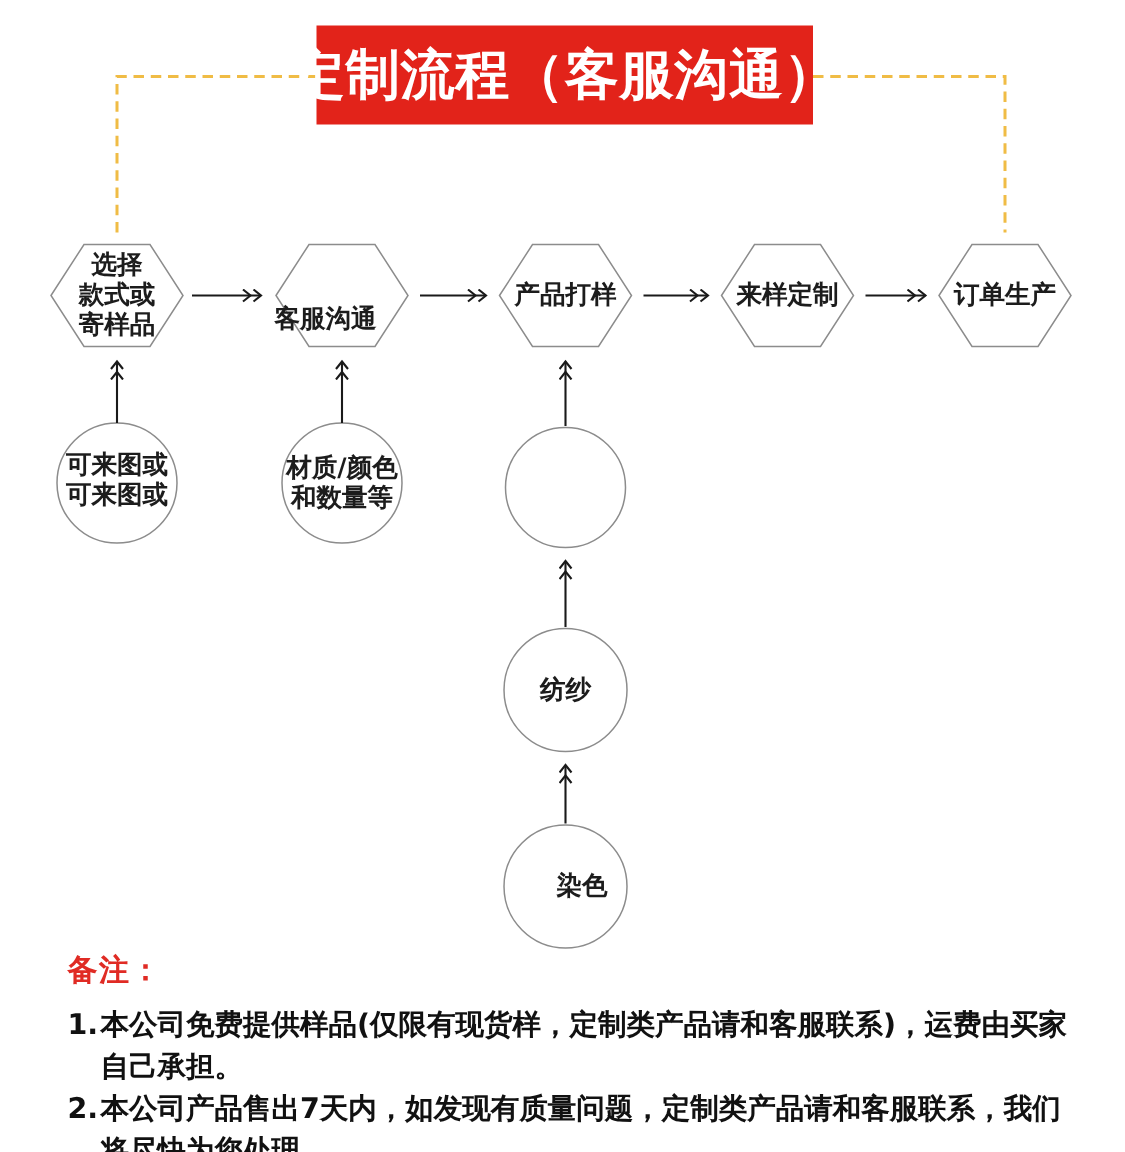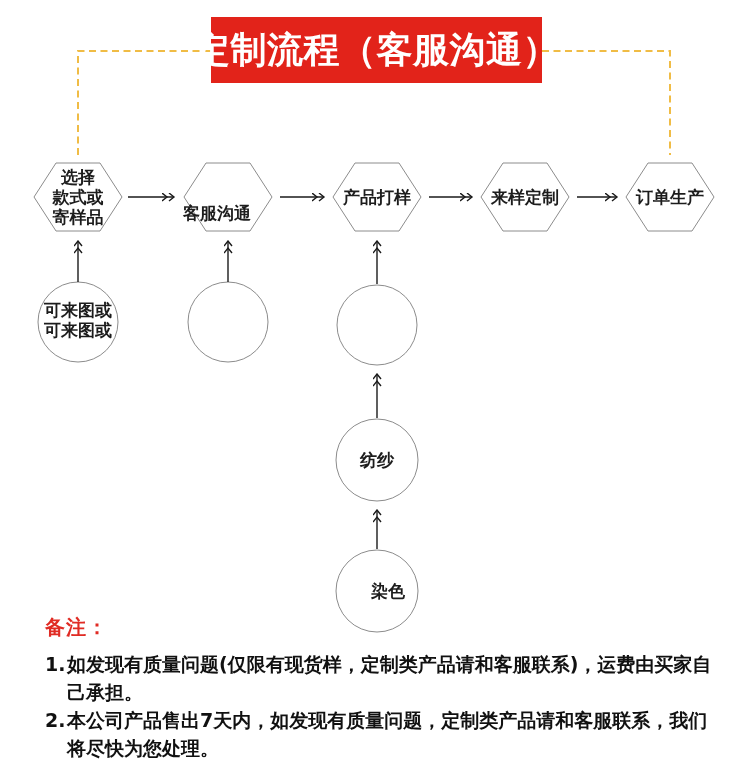--- a/index.html
+++ b/index.html
@@ -69,20 +69,21 @@
     left: 45px; top: 614px;
     width: 678px;
     color: #111111;
   }
   .notes-heading {
     color: #e02b24;
     font-size: 20px;
     font-weight: bold;
     margin-bottom: 9px;
     letter-spacing: 1px;
+    margin-top: 19px;
   }
   .note-item {
     display: flex;
     align-items: flex-start;
     font-size: 19px;
     font-weight: bold;
     line-height: 28px;
   }
   .note-number {
     flex: 0 0 22px;
@@ -148,32 +149,36 @@
     <span>来样定制</span>
   </div>
   <div class="node-label hex-label" style="left:622px; top:163px;">
     <span>订单生产</span>
   </div>
 
   <div class="node-label circ-label" style="left:32px; top:282px;font-family:Liberation Mono, monospace;">
     <span>可来图或</span>
     <span>可来图或</span>
   </div>
+  <div class="node-label circ-label" style="left:182px; top:282px;">
+    <span>材质/颜色</span>
+    <span>和数量等</span>
+  </div>
   <div class="node-label circ-label" style="left:331px; top:420px;">
     <span>纺纱</span>
   </div>
   <div class="node-label circ-label" style="left:342px; top:551px;">
     <span>染色</span>
   </div>
 
   <div class="notes">
     <div class="notes-heading">备注：</div>
     <div class="note-item">
       <span class="note-number">1.</span>
-      <span class="note-text">如发现有质量问题(仅限有现货样，定制类产品请和客服联系)，运费由买家自己承担。</span>
+      <span class="note-text">本公司免费提供样品(仅限有现货样，定制类产品请和客服联系)，运费由买家自己承担。</span>
     </div>
     <div class="note-item">
       <span class="note-number">2.</span>
       <span class="note-text">本公司产品售出7天内，如发现有质量问题，定制类产品请和客服联系，我们将尽快为您处理。</span>
     </div>
   </div>
 
 </div>
 
 </body></html>

